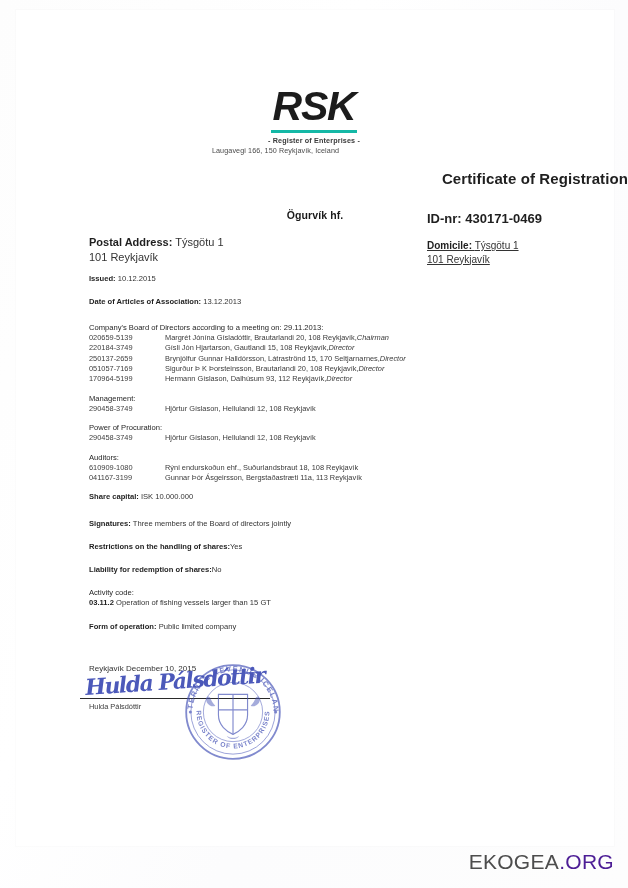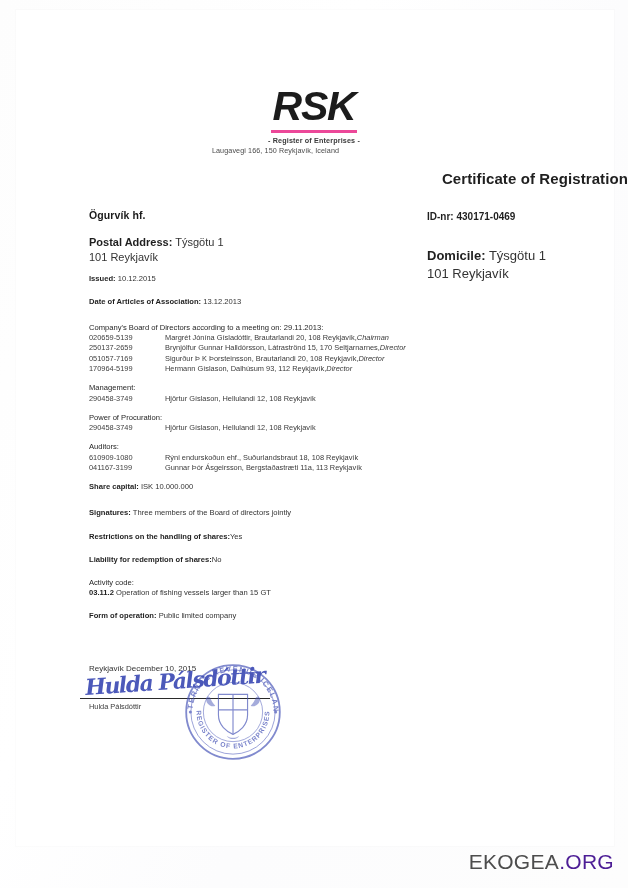--- a/index.html
+++ b/index.html
@@ -50,21 +50,21 @@
   .logo {
     display: inline-block;
     font-family: "Liberation Sans", sans-serif;
     font-weight: bold;
     font-style: italic;
     font-size: 41px;
     letter-spacing: -1.2px;
     color: #1c1c1c;
     line-height: 1;
     padding: 0 2px 3px 2px;
-    border-bottom: 3px solid #ec4899;
+    border-bottom: 3px solid #14b8a6;
   }
   .org-line {
     position: absolute;
     left: 0; top: 136px;
     width: 628px;
     text-align: center;
     font-size: 7.2px;
     font-weight: bold;
     color: #3a3a3a;
     letter-spacing: 0.15px;
@@ -96,50 +96,52 @@
     top: 208px;
     width: 452px;
     font-size: 7.6px;
     line-height: 1.34;
     color: #333;
   }
   .row-2col {
     position: relative;
     display: block;
     min-height: 12px;
+    text-align: center;
   }
   b, .b { font-weight: bold; color: #1f1f1f; }
 
   .company-name {
     font-size: 10.5px;
     font-weight: bold;
     color: #1a1a1a;
     letter-spacing: 0.1px;
   }
   .idnr {
     position: absolute;
     left: 338px;
     top: 2px;
-    font-size: 10px;
+    font-size: 13px;
     font-weight: bold;
     color: #1f1f1f;
     white-space: nowrap;
   }
   .gap-s { height: 9px; }
   .gap-m { height: 13px; }
   .gap-l { height: 16px; }
 
   .addr-block { position: relative; }
   .addr-left { font-size: 11px; }
   .addr-right {
     position: absolute;
     left: 338px;
-    top: 12px;
-    font-size: 13px;
-    white-space: nowrap;
+    top: 4px;
+    font-size: 10px;
+    white-space: nowrap;
+    text-decoration: underline;
   }
 
   .section-head {
     font-weight: normal;
     color: #1f1f1f;
     font-size: 7.6px;
   }
 
   table.people {
     border-collapse: collapse;
@@ -275,20 +277,24 @@
     </div>
 
     <div class="gap-l"></div>
 
     <div class="section-head">Company's Board of Directors according to a meeting on: 29.11.2013:</div>
     <table class="people">
       <tbody>
         <tr>
           <td class="pid">020659-5139</td>
           <td class="pinfo"><span>Margrét Jónína Gísladóttir, Brautarlandi 20, 108 Reykjavík,</span><span class="role">Chairman</span></td>
+        </tr>
+        <tr>
+          <td class="pid">220184-3749</td>
+          <td class="pinfo"><span>Gísli Jón Hjartarson, Gautlandi 15, 108 Reykjavík,</span><span class="role">Director</span></td>
         </tr>
         <tr>
           <td class="pid">250137-2659</td>
           <td class="pinfo"><span>Brynjólfur Gunnar Halldórsson, Látraströnd 15, 170 Seltjarnarnes,</span><span class="role">Director</span></td>
         </tr>
         <tr>
           <td class="pid">051057-7169</td>
           <td class="pinfo"><span>Sigurður Þ K Þorsteinsson, Brautarlandi 20, 108 Reykjavík,</span><span class="role">Director</span></td>
         </tr>
         <tr>

